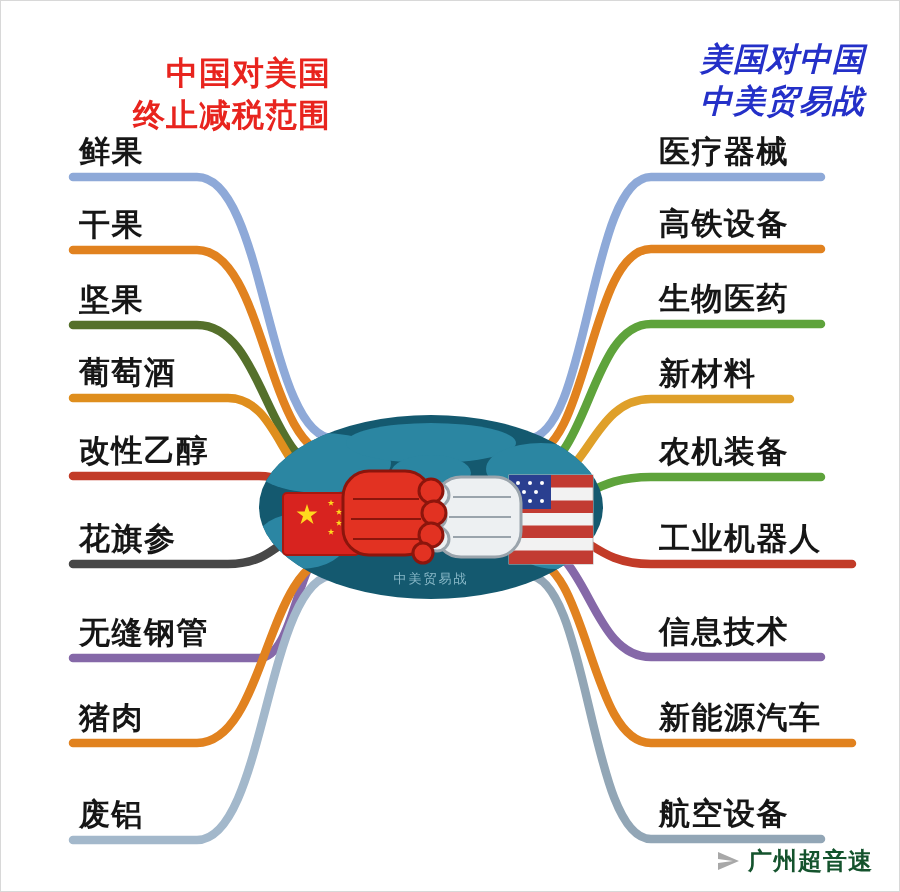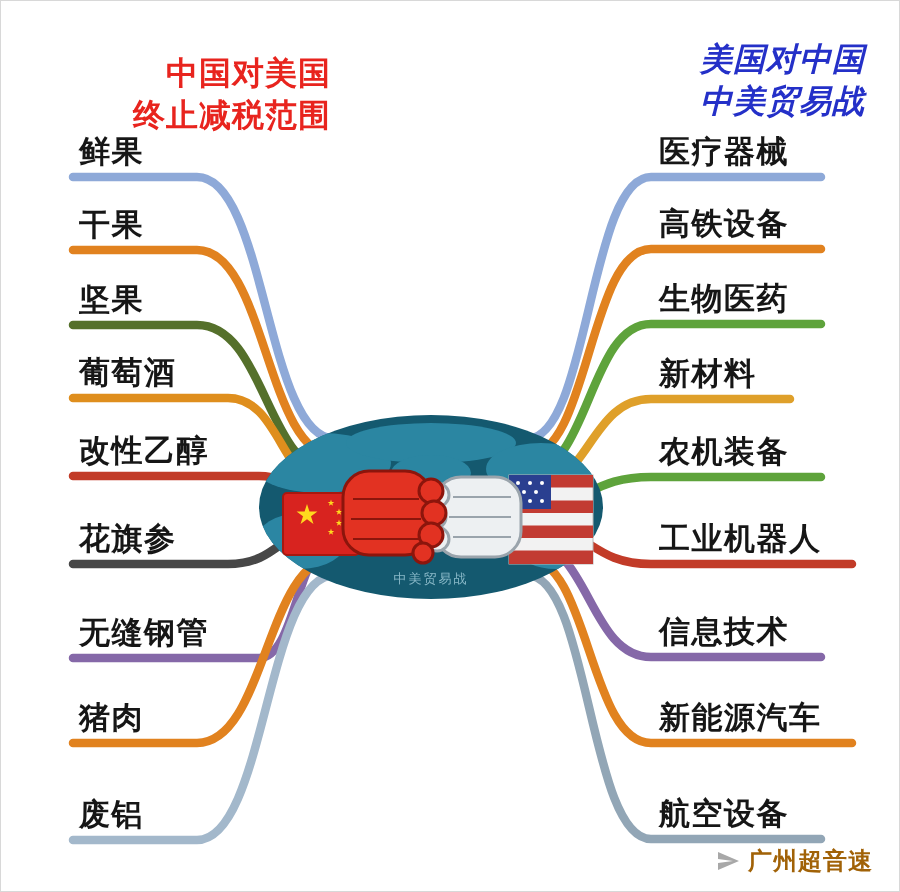--- a/index.html
+++ b/index.html
@@ -5,21 +5,21 @@
   * { margin:0; padding:0; box-sizing:border-box; }
   html,body { width:900px; height:892px; background:#fff; font-family:"Liberation Sans", sans-serif; }
   #canvas { position:relative; width:900px; height:892px; background:#fff; border:1px solid #d8d8d8; overflow:hidden; }
   #mindmap { position:absolute; left:0; top:0; }
   .title { position:absolute; text-align:right; font-weight:bold; font-size:32px; line-height:1.3; letter-spacing:1px; }
   #left-title  { top:52px; left:48px;  width:282px; }
   #right-title { top:38px; left:606px; width:258px;font-style:italic; }
   .item-label { font-family:"Liberation Sans", sans-serif; font-weight:bold; font-size:31px; fill:#161616; letter-spacing:1.5px; }
   .caption { font-family:"Liberation Sans", sans-serif; font-size:13px; fill:#9cc8d6; opacity:.85; letter-spacing:2px; }
   #watermark { position:absolute; right:26px; bottom:14px; display:flex; align-items:center; gap:8px;
-               color:#a16207; font-size:24px; font-weight:bold; letter-spacing:1px; }
+               color:#14532d; font-size:24px; font-weight:bold; letter-spacing:1px; }
 </style>
 </head>
 <body>
 
 <div id="canvas">
 
   <svg id="mindmap" width="900" height="892" viewBox="0 0 900 892">
     <defs>
       <clipPath id="globeClip">
           <ellipse cx="430" cy="506" rx="172" ry="92"></ellipse>

